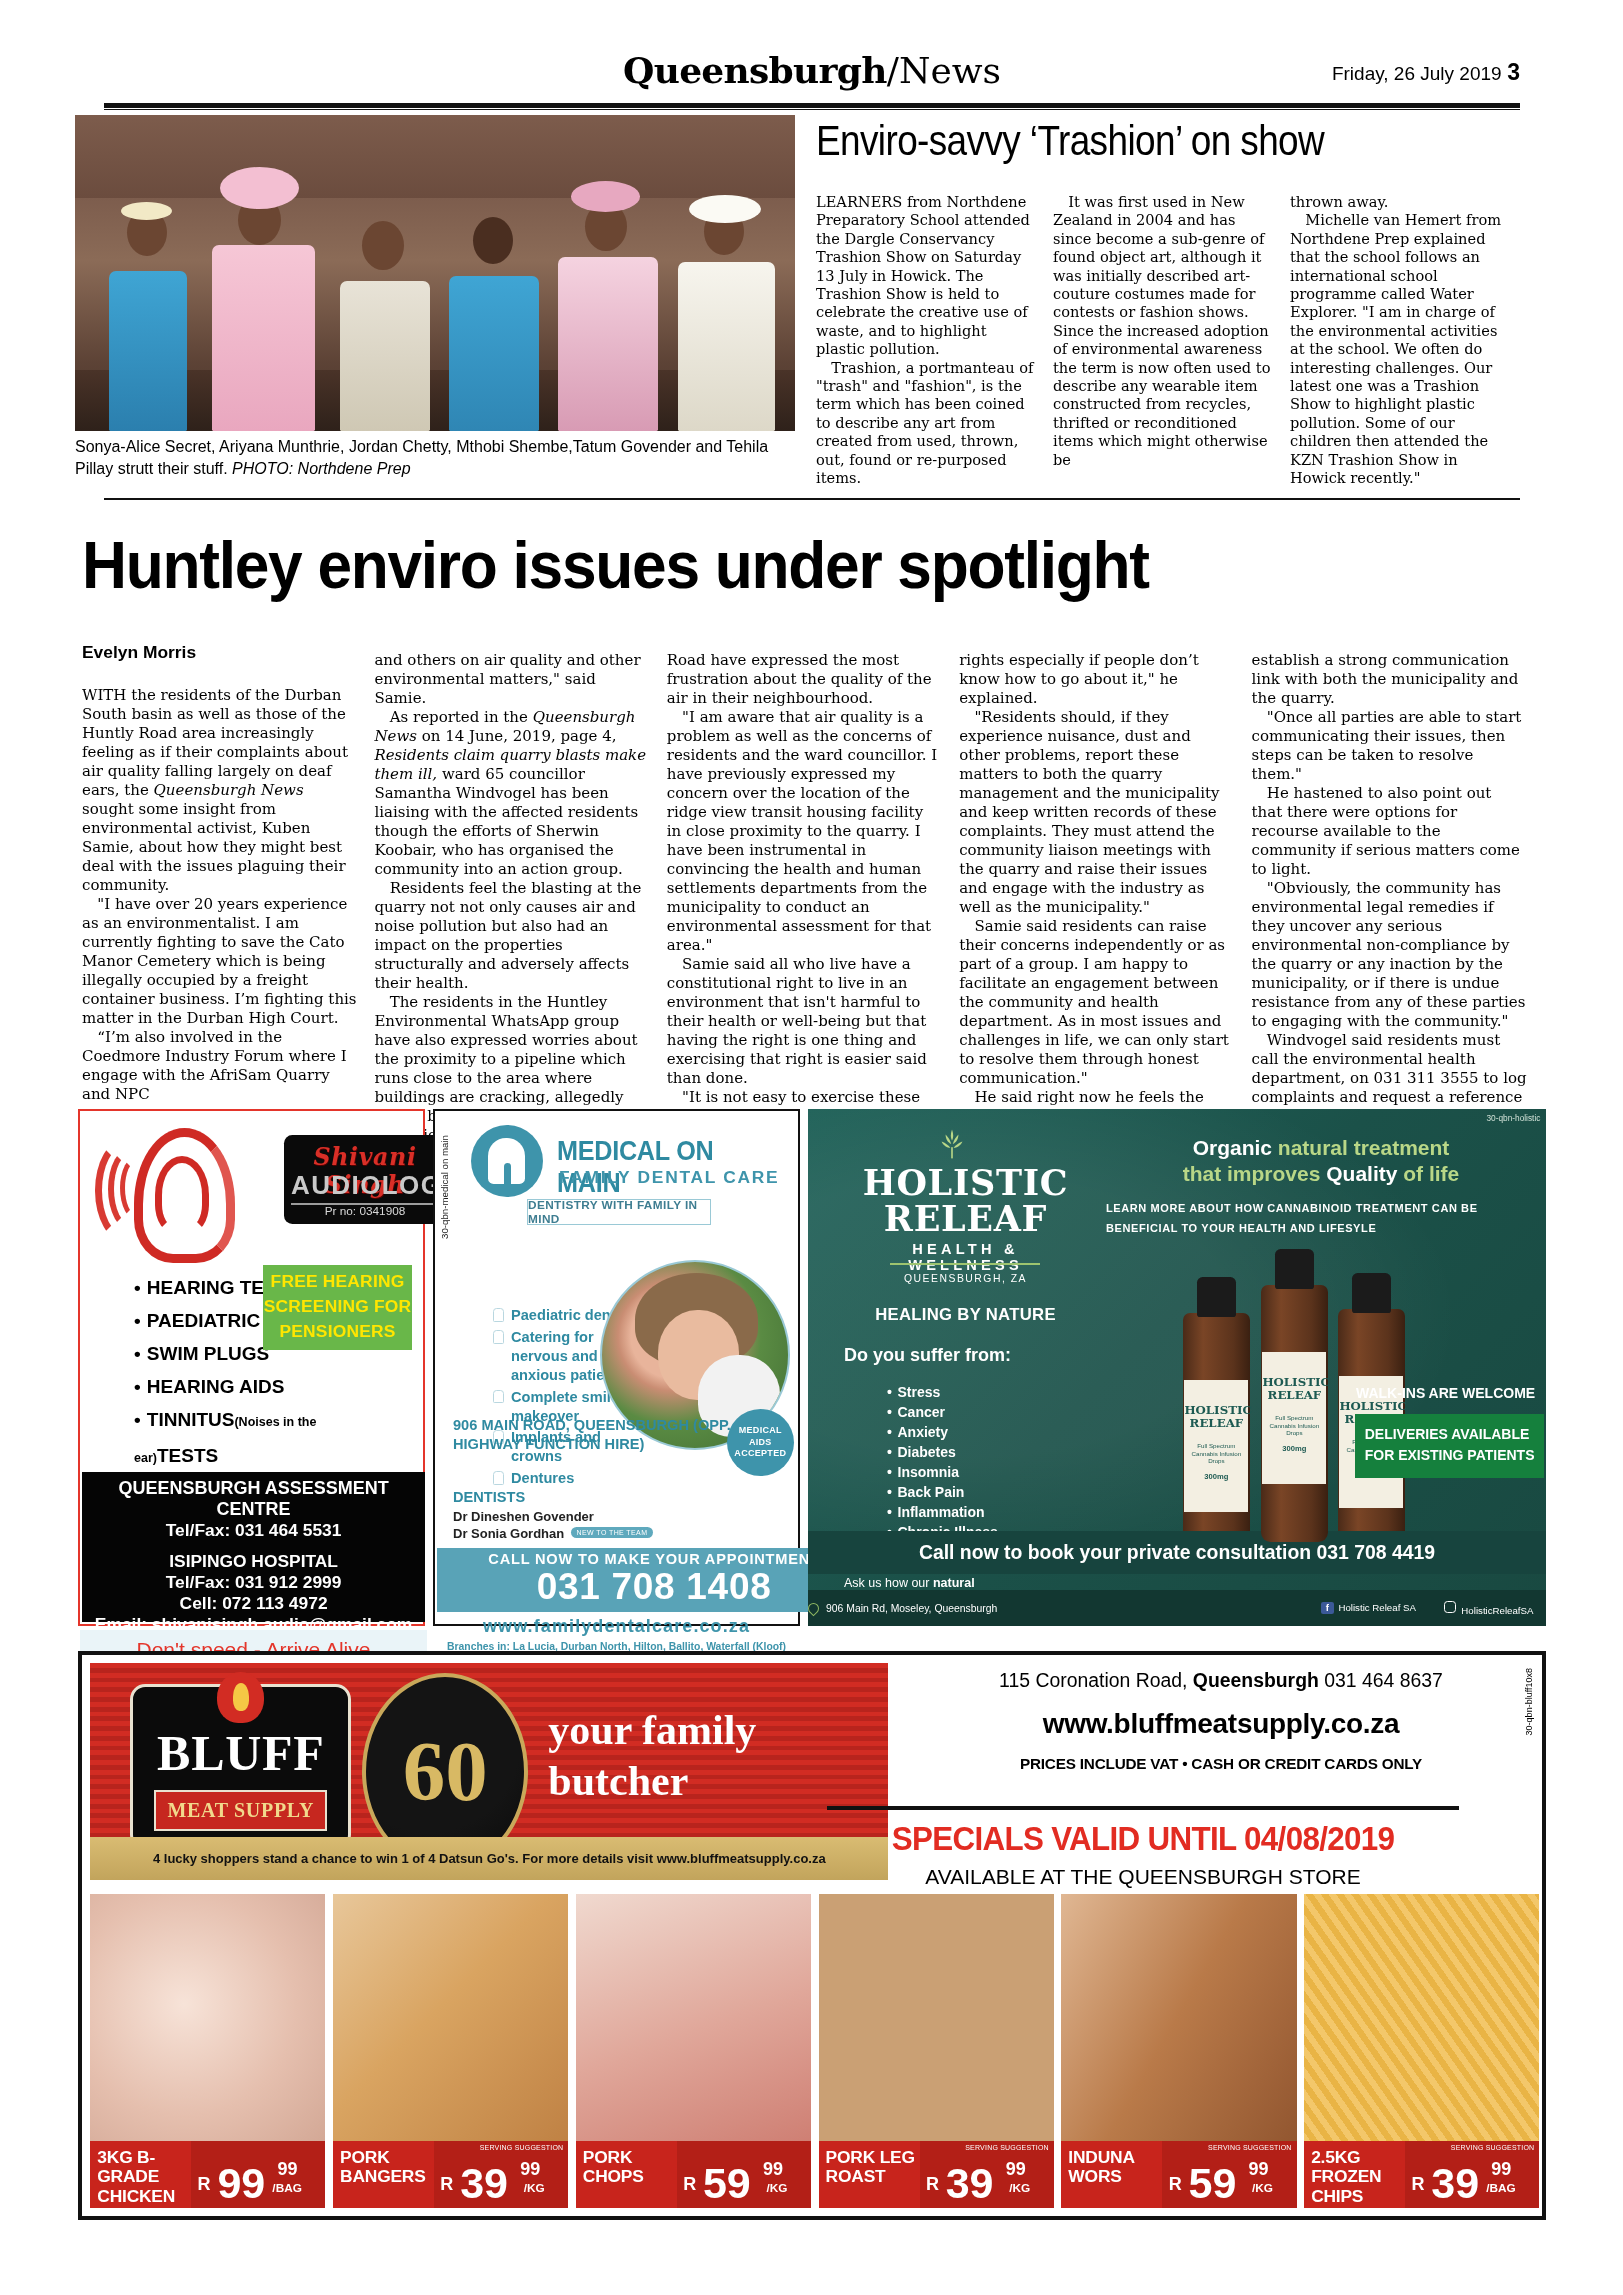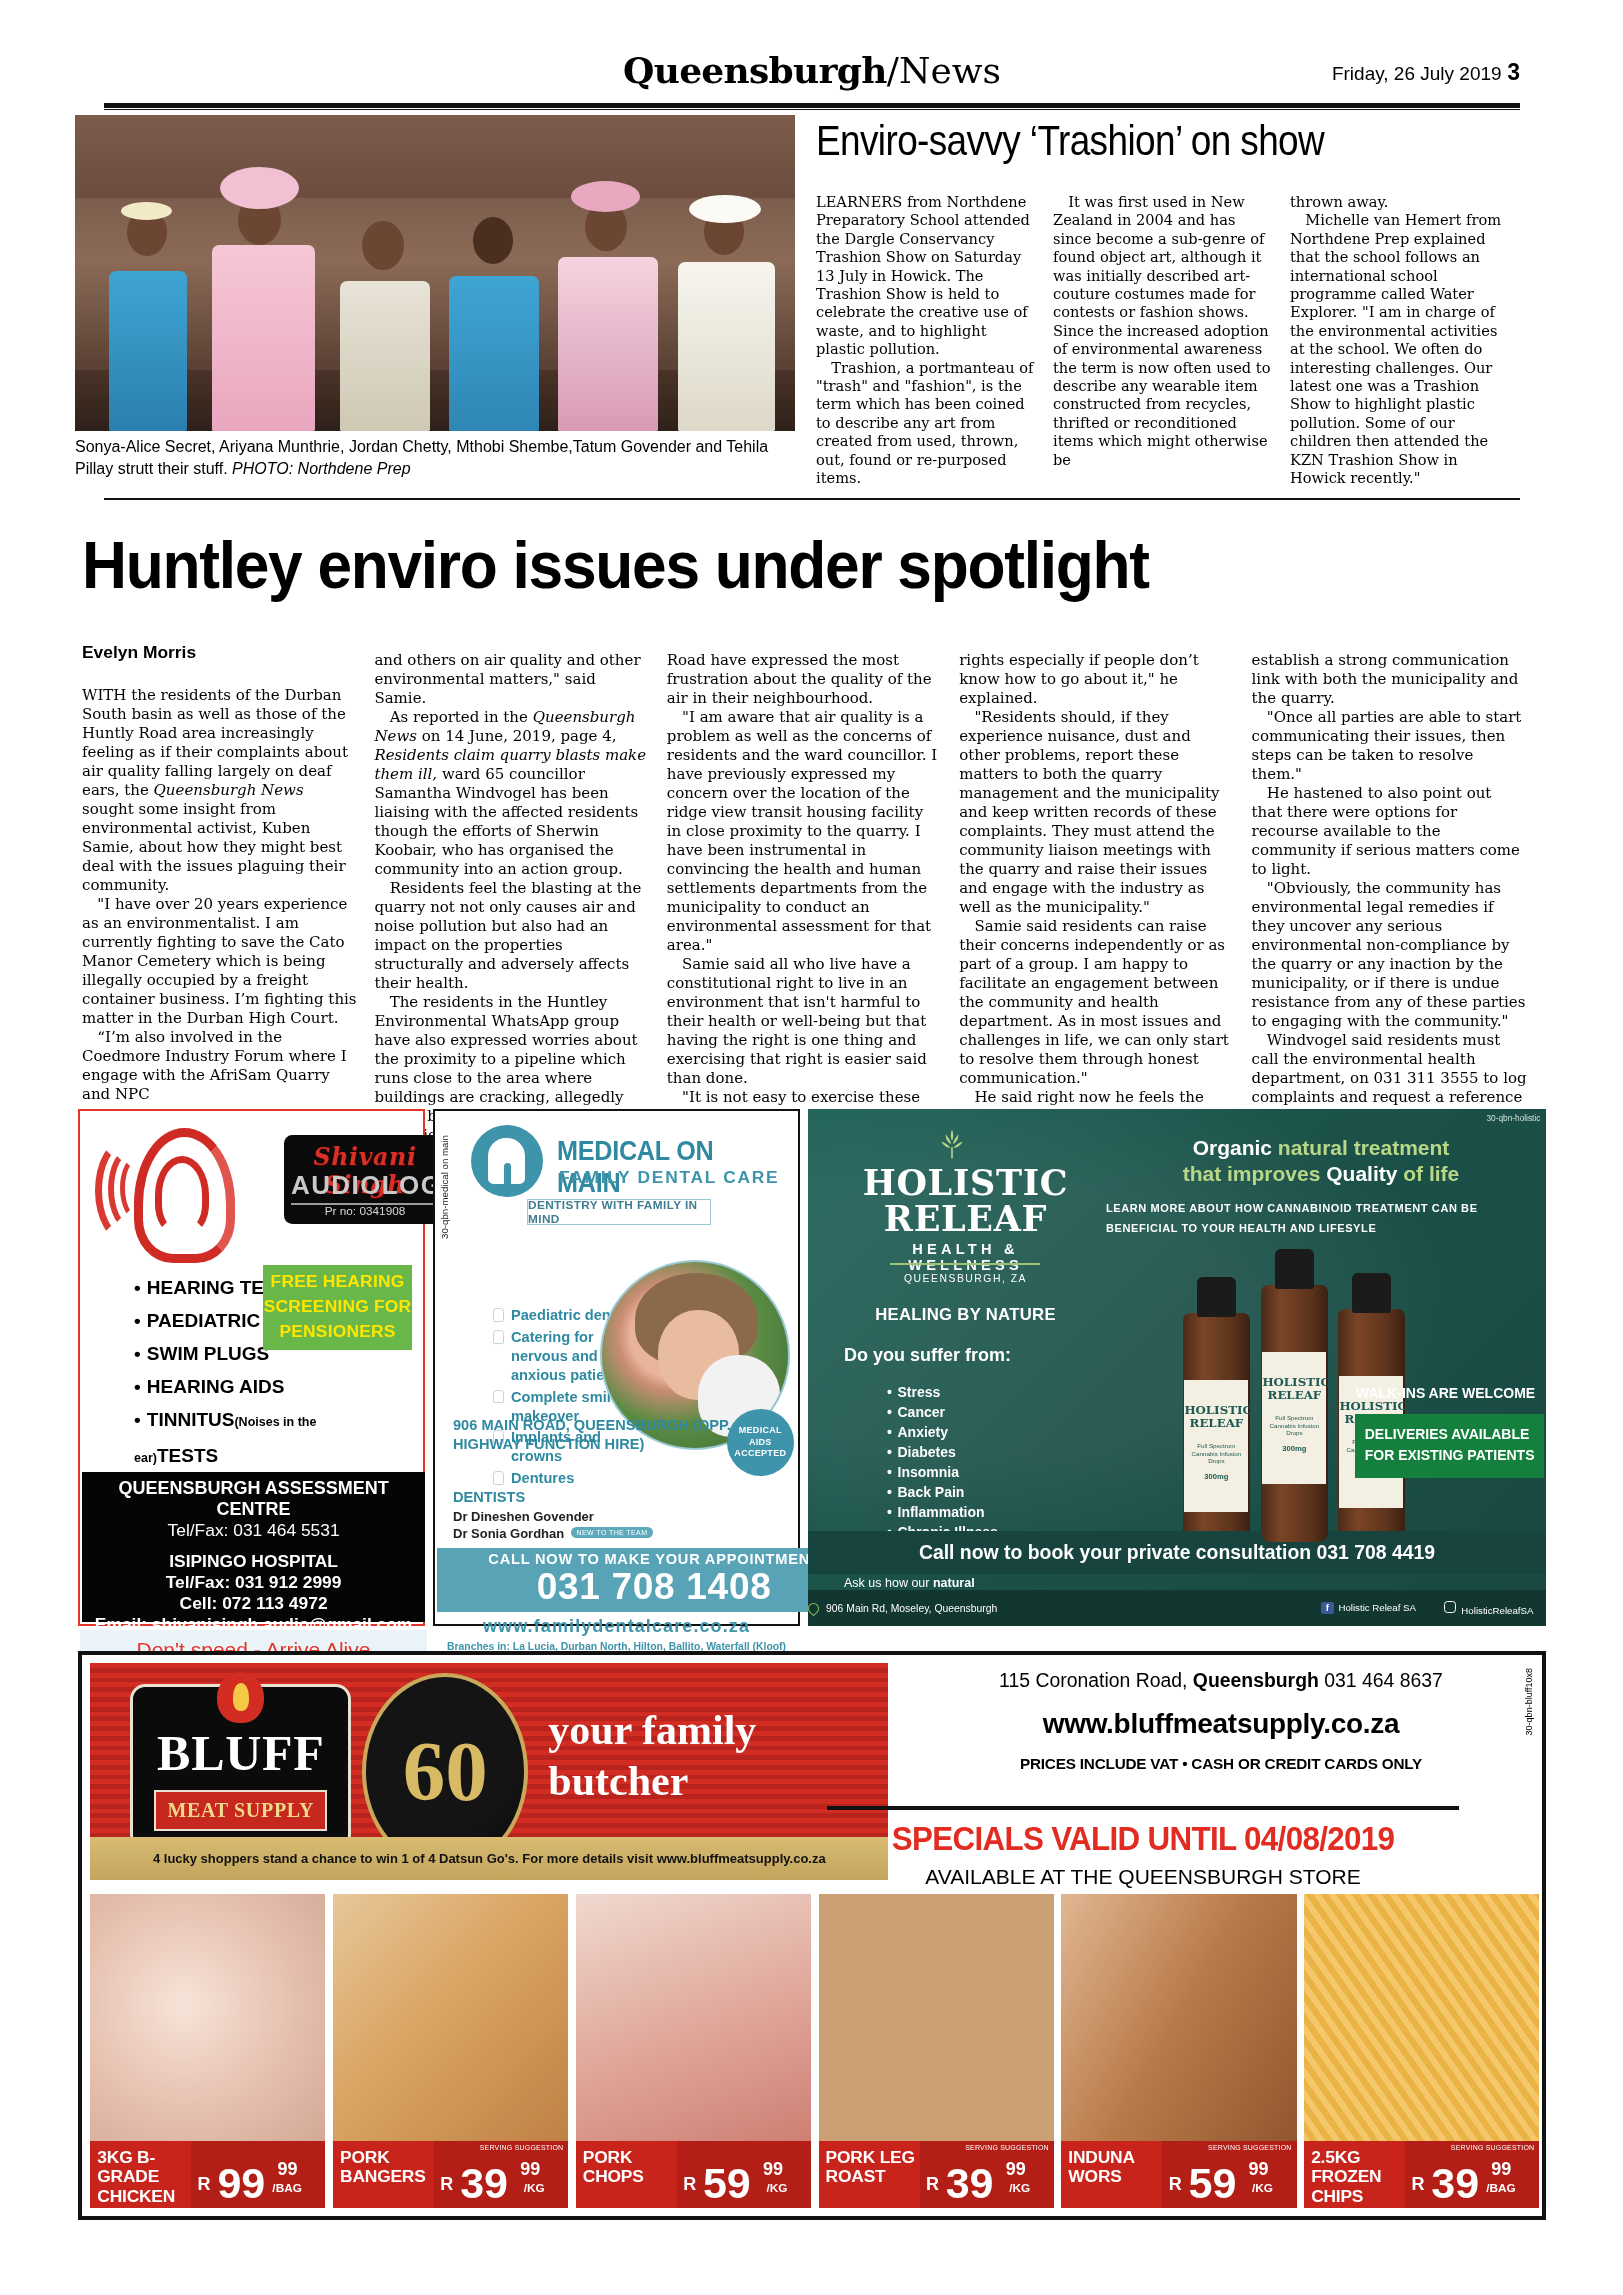--- a/index.html
+++ b/index.html
@@ -70,21 +70,21 @@
   .logo-aud{position:absolute;left:0;right:0;top:35px;text-align:center;color:#c9c9c9;font-size:26px;font-weight:bold;letter-spacing:1.4px;border-bottom:2.1px solid #9c9c9c;padding-bottom:2.1px;margin:0 7px;}
   .logo-pr{position:absolute;left:0;right:0;top:69px;text-align:center;color:#d8d8d8;font-size:11.8px;}
   .svc{position:absolute;left:14px;top:149px;width:236px;}
   .svc li{list-style:none;font-size:19px;font-weight:bold;line-height:33px;}
   .svc li:before{content:"\2022";margin-right:6.2px;}
   .svc .small{font-size:12.5px;font-weight:bold;}
   .freebox{position:absolute;left:183px;top:154px;width:149px;height:85px;background:#69b749;}
   .freebox div{text-align:center;color:#ffe600;font-size:17.4px;font-weight:bold;line-height:25px;padding-top:4.2px;letter-spacing:0.2px;}
   .blackfoot{position:absolute;left:2.1px;bottom:2.1px;width:343px;height:150px;background:#050505;color:#fff;text-align:center;}
   .blackfoot .l1{font-size:18px;font-weight:bold;padding-top:6.2px;}
-  .blackfoot .l2{font-size:17.4px;font-weight:normal;}
+  .blackfoot .l2{font-size:17.4px;font-weight:bold;}
   .blackfoot .l3{font-size:17.4px;font-weight:bold;padding-top:9.7px;}
   .blackfoot .l4,.blackfoot .l5,.blackfoot .l6{font-size:17.4px;font-weight:bold;}
   .speedbar{position:absolute;left:0;top:519px;width:347px;height:39px;background:#eaf4f8;display:flex;align-items:center;justify-content:center;color:#e4352b;font-size:21px;}
 
   
   .ad-dent{position:absolute;left:355px;top:0;width:367px;height:517px;background:#fff;border:2.1px solid #111;box-sizing:border-box;}
   .adcode-v{position:absolute;left:4.2px;top:23.6px;font-size:9.7px;writing-mode:vertical-rl;transform:rotate(180deg);color:#222;}
   .tooth-circle{position:absolute;left:36px;top:14px;width:72px;height:72px;border-radius:50%;background:#3e94ab;}
   .tooth{position:absolute;left:17.4px;top:12.5px;width:37px;height:46px;background:#fff;border-radius:18px 18px 5.6px 5.6px;}
   .tooth:after{content:"";position:absolute;left:15.3px;bottom:0;width:7px;height:21px;background:#3e94ab;border-radius:4.2px 4.2px 0 0;}

